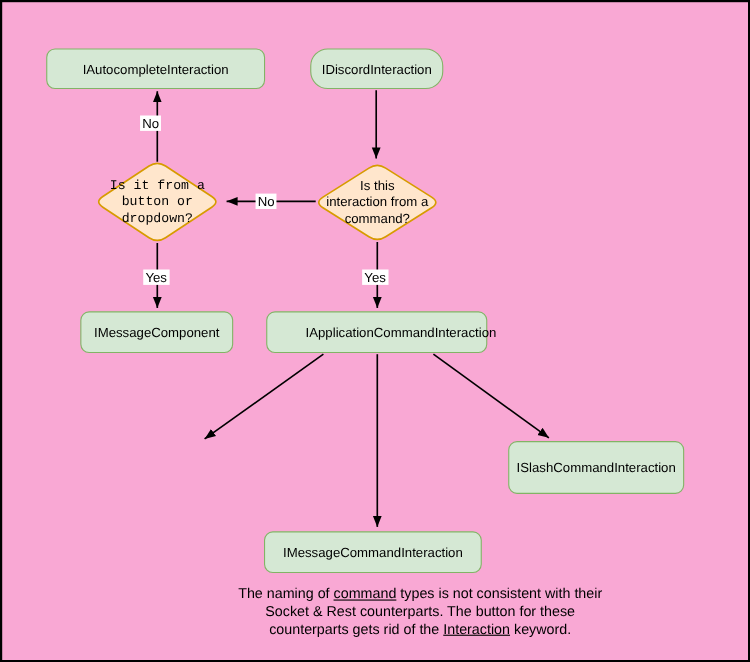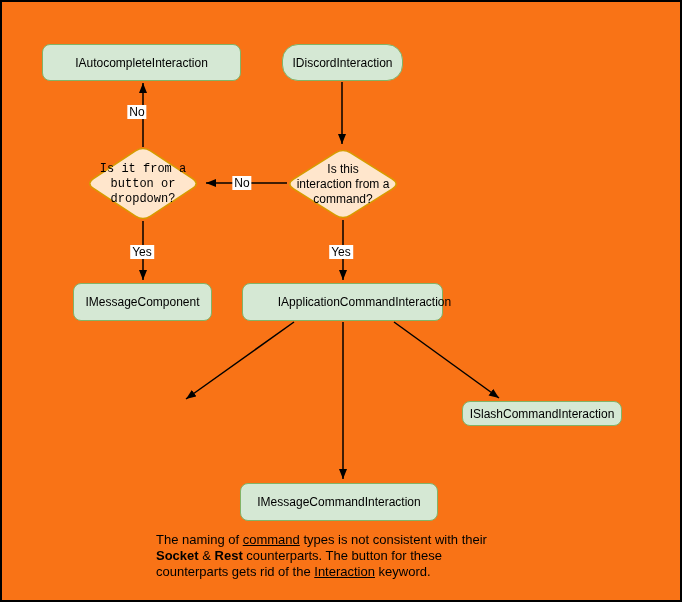--- a/index.html
+++ b/index.html
@@ -12,21 +12,21 @@
   }
   * { margin: 0; padding: 0; box-sizing: border-box; }
   html, body { background: #ffffff; }
   body {
     font-family: "Liberation Sans", "DejaVu Sans", sans-serif;
     width: 682px; height: 602px; overflow: hidden;
   }
   .canvas {
     position: relative;
     width: 682px; height: 602px;
-    background: #f97316;
+    background: #f9a8d4;
     border: 2px solid #000000;
   }
   .edges-layer {
     position: absolute; left: 0; top: 0;
     width: 678px; height: 598px;
   }
   .edges-layer line { stroke: var(--arrow); stroke-width: 1.5; }
   .decision-shape {
     fill: var(--decision-fill);
     stroke: var(--decision-border);
@@ -51,25 +51,26 @@
   .edge-label {
     position: absolute;
     transform: translate(-50%, -50%);
     background: #ffffff;
     padding: 0 2px;
     font-size: 12px; color: var(--text);
     white-space: nowrap;
   }
   .footer-note {
     position: absolute;
-    left: 154px; top: 530px; width: 410px;
+    left: 175px; top: 530px; width: 410px;
+    text-align: center;
     font-size: 13px; line-height: 16px; color: var(--text);
   }
   .footer-note .seg-u { text-decoration: underline; }
-  .footer-note .seg-b { font-weight: bold; }
+  .footer-note .seg-b { font-weight: normal; }
 </style>
 </head>
 <body>
 
 <div class="canvas">
 
   <svg class="edges-layer" viewBox="0 0 678 598" xmlns="http://www.w3.org/2000/svg">
     <defs>
       <marker id="arrowhead" markerUnits="userSpaceOnUse" markerWidth="12" markerHeight="10" refX="10" refY="4" orient="auto">
         <path d="M0,0 L10,4 L0,8 Z" fill="#000000"></path>
@@ -99,21 +100,21 @@
 
   <div class="node" style="left:71px; top:281px; width:139px; height:38px;">
     <span>IMessageComponent</span>
   </div>
 
   <div class="node" style="left:240px; top:281px; width:201px; height:38px;padding-left:44px;">
     <span>IApplicationCommandInteraction</span>
   </div>
 
 
-  <div class="node" style="left:460px; top:399px; width:160px; height:25px;">
+  <div class="node" style="left:460px; top:399px; width:160px; height:48px;">
     <span>ISlashCommandInteraction</span>
   </div>
 
   <div class="node" style="left:238px; top:481px; width:198px; height:38px;">
     <span>IMessageCommandInteraction</span>
   </div>
 
   <div class="decision-label" style="left:141px; top:182px;font-family:Liberation Mono, monospace;">
     <span>Is it from a</span>
     <span>button or</span>

